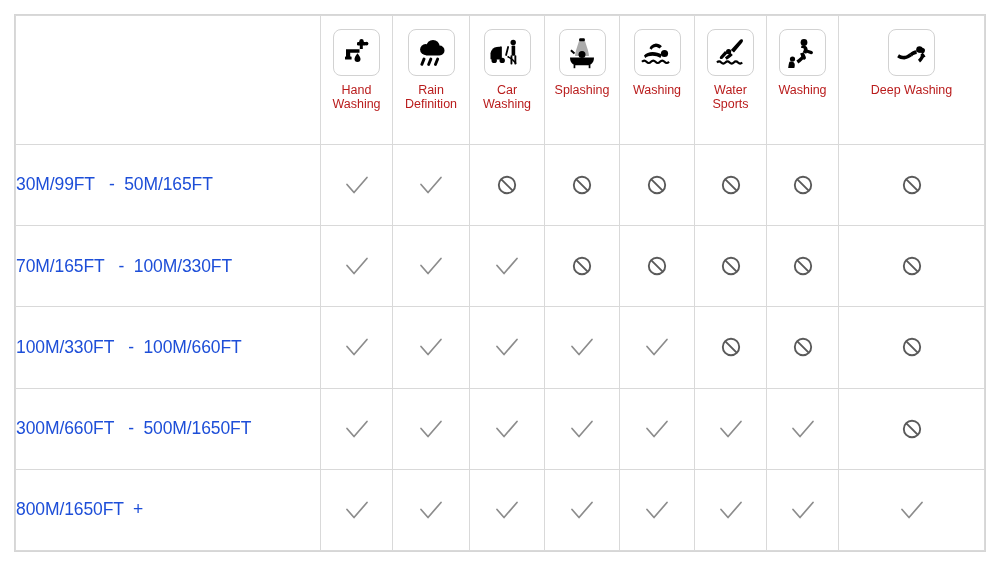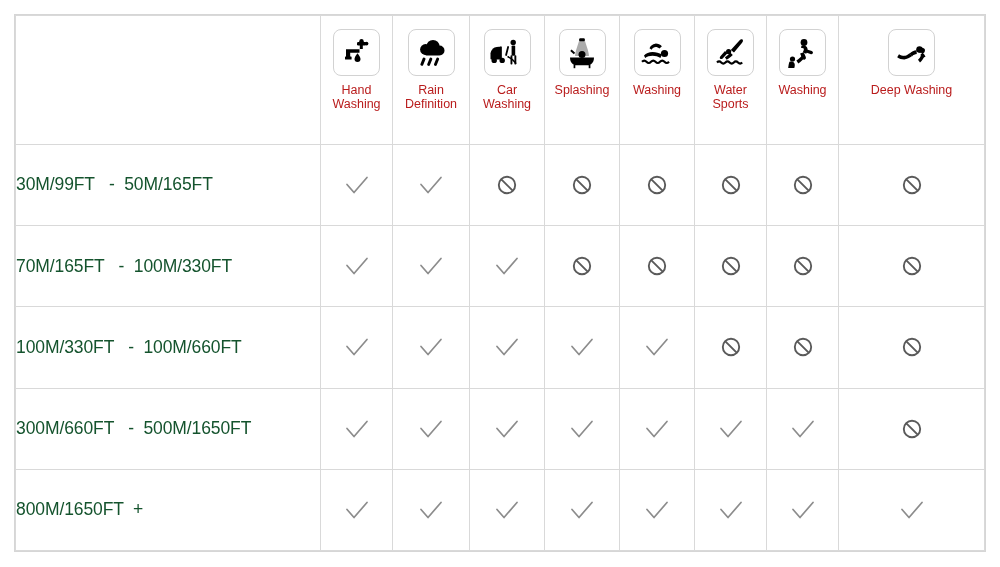--- a/index.html
+++ b/index.html
@@ -108,21 +108,21 @@
     white-space: pre-line;
     font-family: Liberation Sans, sans-serif;
   }
 
   
   .row-label {
     height: 74px;
     text-align: left;
     padding-left: 14px;
     font-size: 17.5px;
-    color: #14532d;
+    color: #1d4ed8;
     font-family: "Liberation Sans", sans-serif;
     white-space: pre;
     letter-spacing: -0.1px;
   }
   .mark-cell {
     height: 74px;
     text-align: center;
     vertical-align: middle;
     background: #ffffff;
   }

